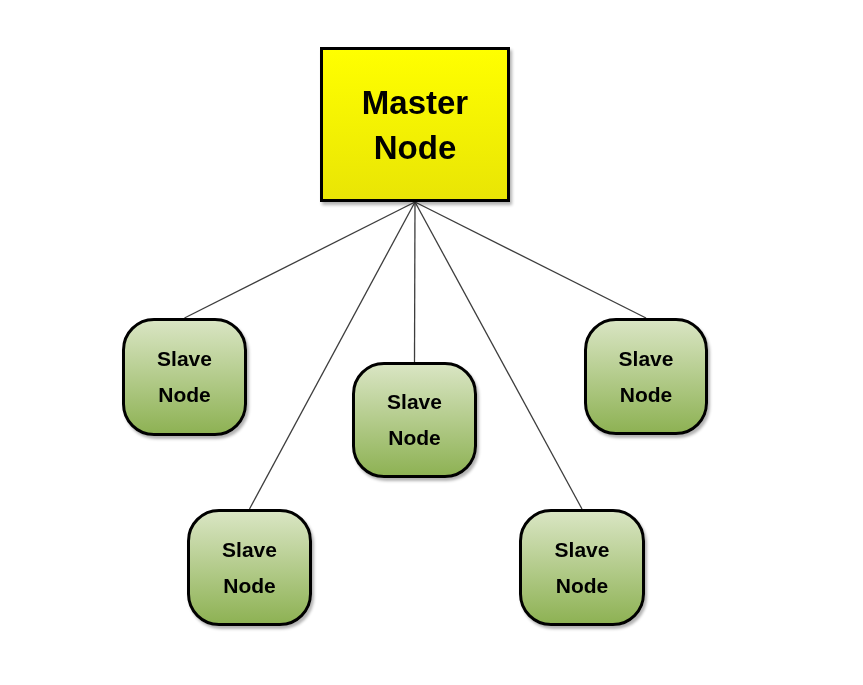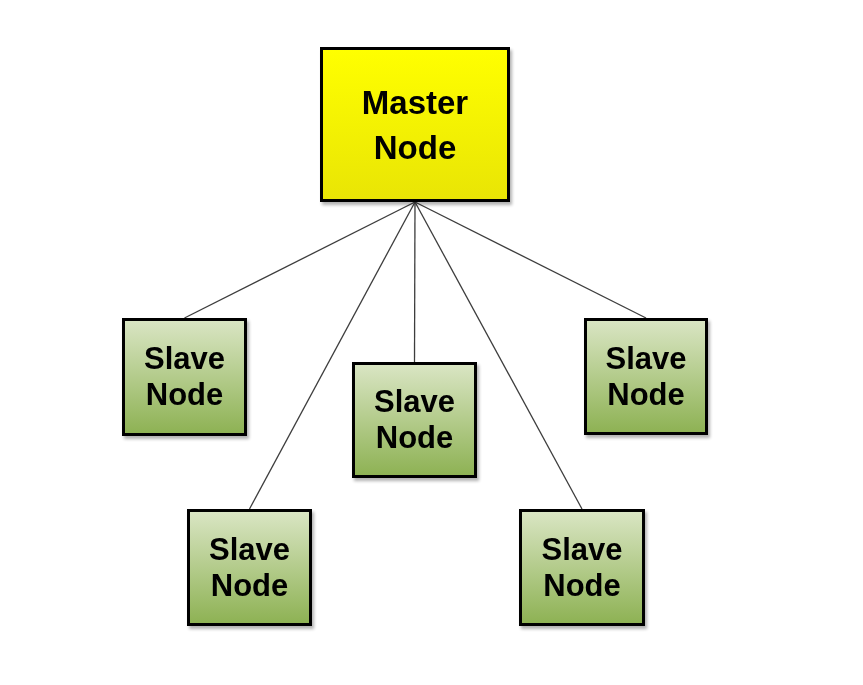--- a/index.html
+++ b/index.html
@@ -44,22 +44,23 @@
       var(--master-fill-top, #ffff00),
       var(--master-fill-bottom, #e9e505));
     font-size: 33px;
     line-height: 45px;
     align-items: center;
   }
   .node.slave {
     background: linear-gradient(to bottom,
       var(--slave-fill-top, #d9e5c3),
       var(--slave-fill-bottom, #8eb254));
-    font-size: 31px;
+    font-size: 21px;
     line-height: 36px;
+    border-radius: 32px;
   }
   .node .line {
     display: block;
   }
 </style>
 </head>
 <body>
 
 <div class="canvas">
 

